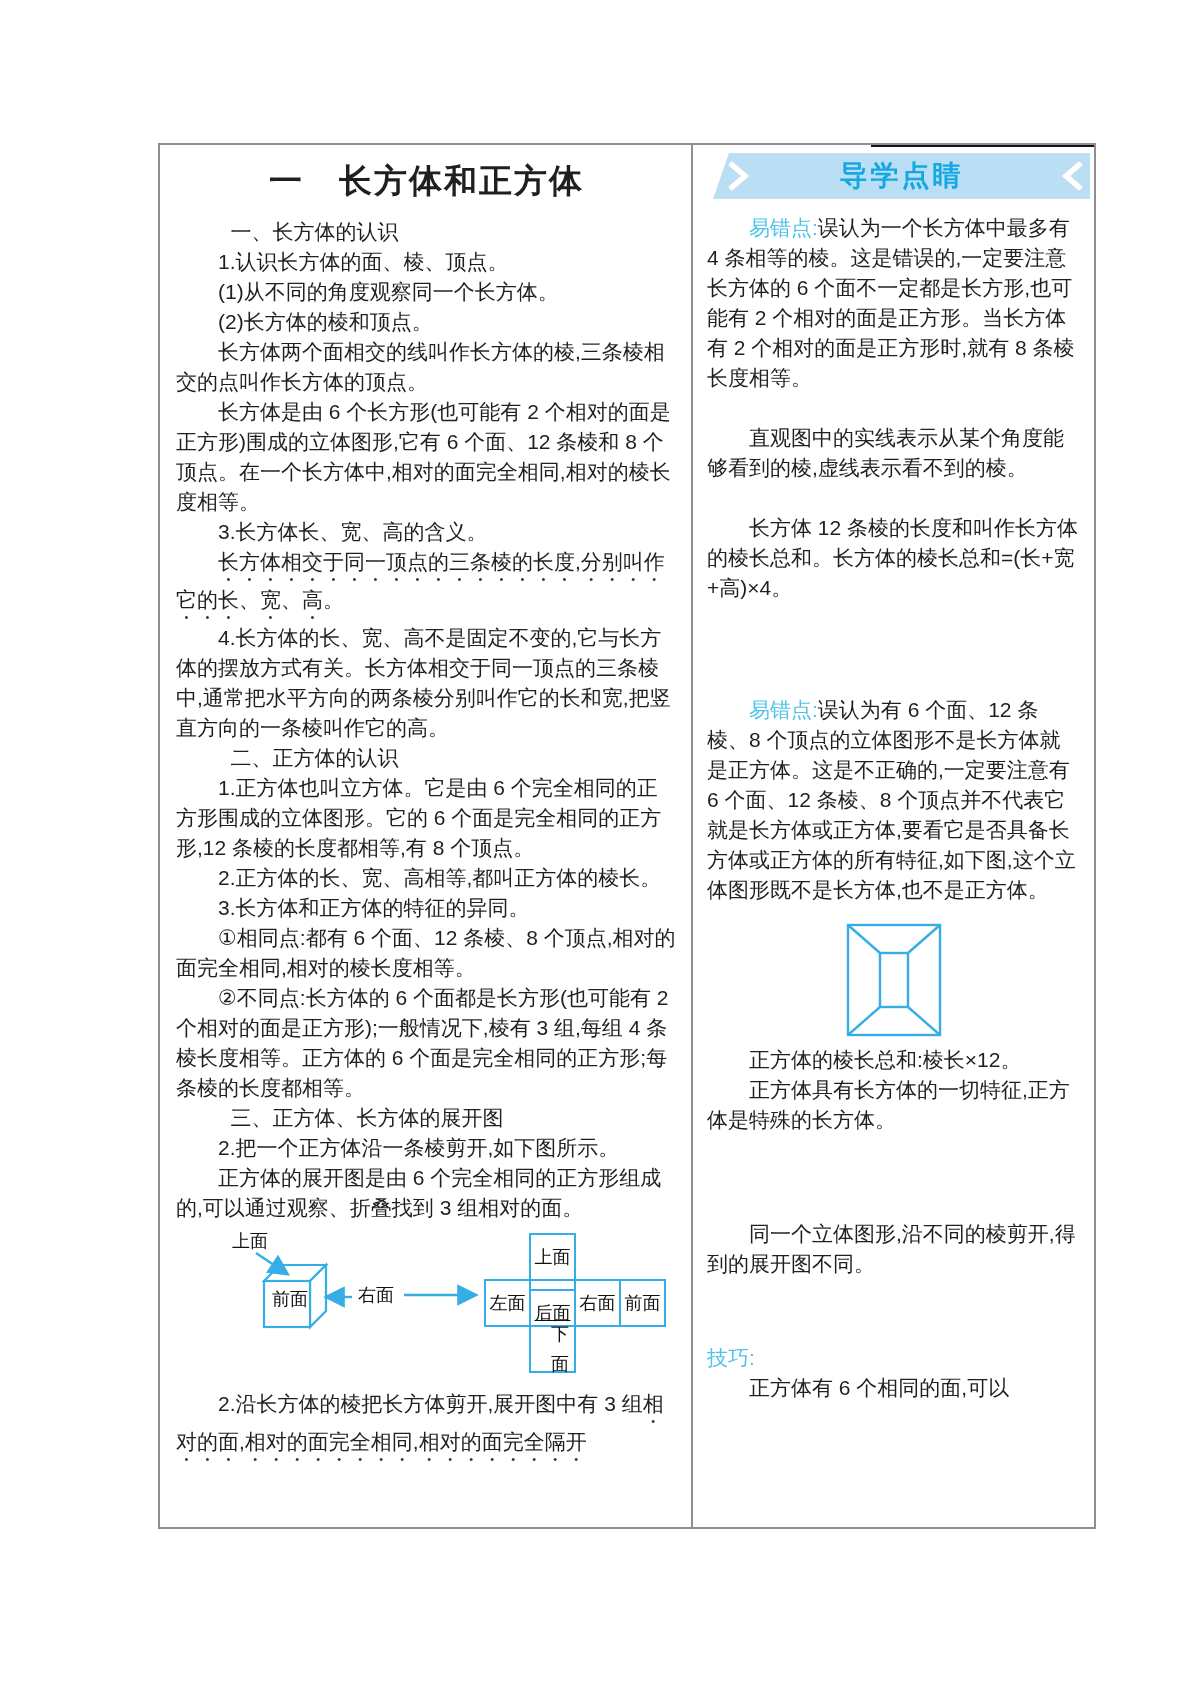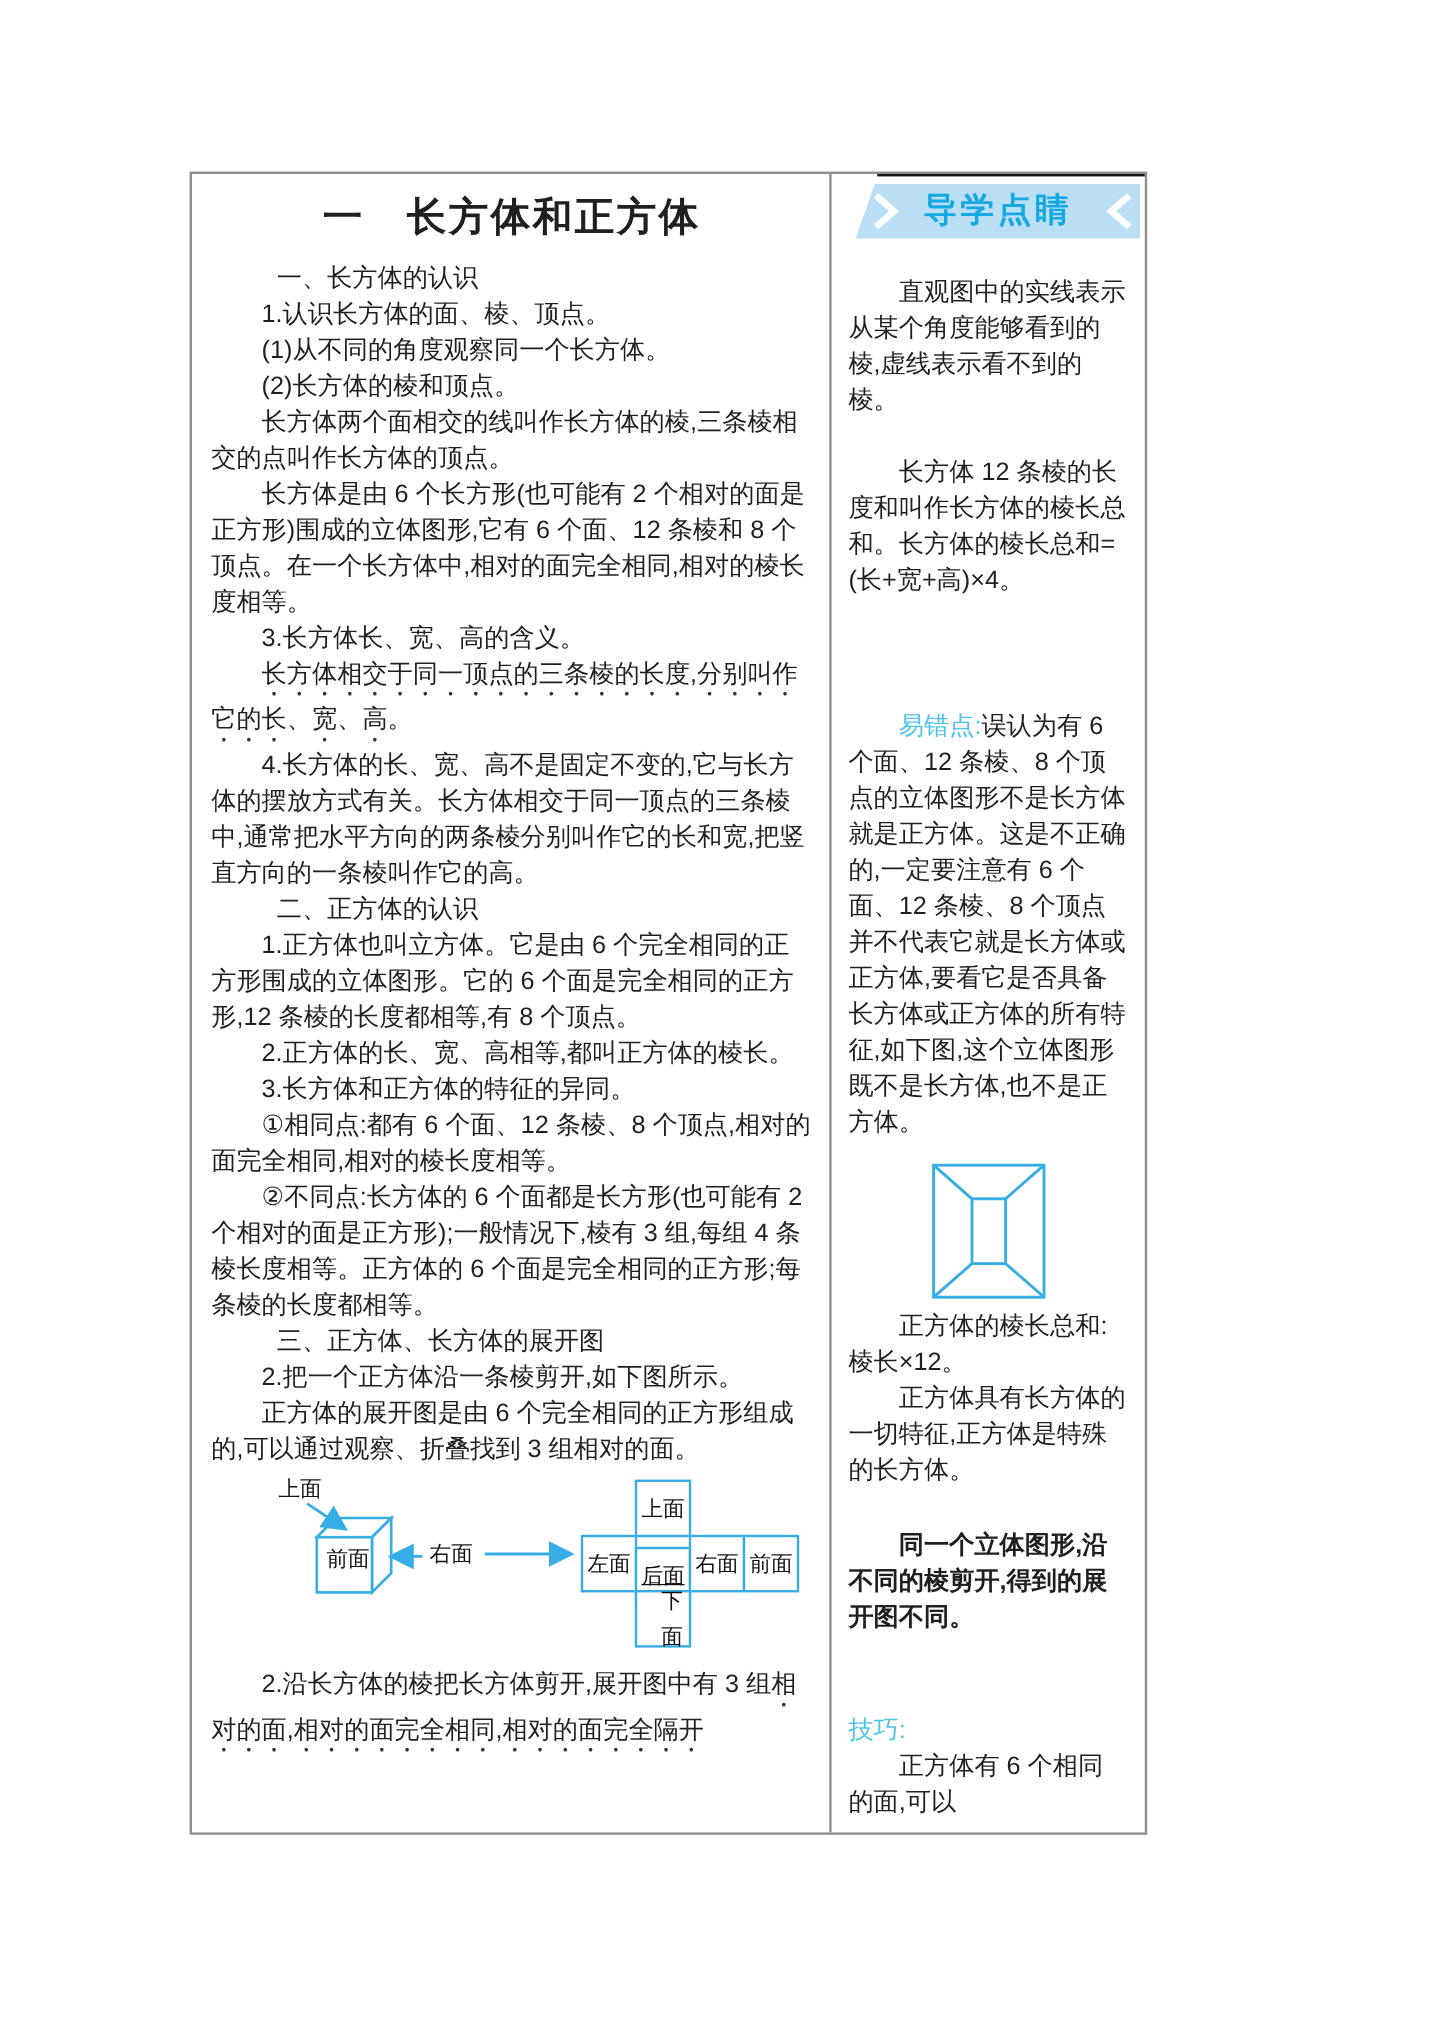--- a/index.html
+++ b/index.html
@@ -12,21 +12,21 @@
     --bar-black:#141414;
   }
   *{margin:0;padding:0;box-sizing:border-box;}
   html,body{background:#ffffff;}
   body{
     width:1191px;height:1684px;position:relative;
     font-family:"Liberation Sans","DejaVu Sans",sans-serif;
     color:var(--text);
   }
   .sheet{
-    position:absolute;left:158px;top:143px;width:798px;height:1386px;
+    position:absolute;left:158px;top:143px;width:938px;height:1386px;
     border:2px solid var(--border-gray);
     display:flex;overflow:hidden;background:#fff;
   }
   .black-bar{
     position:absolute;top:-4px;right:-2px;width:225px;height:6px;
     background:var(--bar-black);z-index:5;
   }
   .col-left{
     width:531px;flex:0 0 531px;padding:10px 14px 0 16px;
     font-size:21px;line-height:30px;
@@ -38,21 +38,21 @@
   }
   .page-title{
     font-size:33px;font-weight:bold;text-align:center;
     line-height:44px;margin:4px 0 14px 0;letter-spacing:2px;
   }
   p.para{text-indent:2em;}
   p.heading{text-indent:2.6em;}
   p.label{text-indent:0;}
   .gap-md{margin-top:30px;}
   .gap-lg{margin-top:64px;}
-  .gap-xl{margin-top:32px;font-weight:bold;}
+  .gap-xl{margin-top:84px;}
   .gap-xxl{margin-top:92px;}
   .blue-label{color:var(--label-blue);}
   .em-dots{
     -webkit-text-emphasis:filled dot #333;
     -webkit-text-emphasis-position:under right;
     text-emphasis:filled dot #333;
     text-emphasis-position:under right;
   }
   
   .banner{
@@ -146,20 +146,21 @@
     <div class="banner">
       <svg class="chev left" width="24" height="32" viewBox="0 0 24 32">
         <polyline points="3,3 18,16 3,29" fill="none" stroke="#ffffff" stroke-width="5.5"></polyline>
       </svg>
       <span class="banner-text">导学点睛</span>
       <svg class="chev right" width="24" height="32" viewBox="0 0 24 32">
         <polyline points="21,3 6,16 21,29" fill="none" stroke="#ffffff" stroke-width="5.5"></polyline>
       </svg>
     </div>
     <div>
+        <p class="para"><span class="blue-label">易错点:</span><span>误认为一个长方体中最多有 4 条相等的棱。这是错误的,一定要注意长方体的 6 个面不一定都是长方形,也可能有 2 个相对的面是正方形。当长方体有 2 个相对的面是正方形时,就有 8 条棱长度相等。</span></p>
         <p class="para gap-md"><span>直观图中的实线表示从某个角度能够看到的棱,虚线表示看不到的棱。</span></p>
         <p class="para gap-md"><span>长方体 12 条棱的长度和叫作长方体的棱长总和。长方体的棱长总和=(长+宽+高)×4。</span></p>
         <p class="para gap-xxl"><span class="blue-label">易错点:</span><span>误认为有 6 个面、12 条棱、8 个顶点的立体图形不是长方体就是正方体。这是不正确的,一定要注意有 6 个面、12 条棱、8 个顶点并不代表它就是长方体或正方体,要看它是否具备长方体或正方体的所有特征,如下图,这个立体图形既不是长方体,也不是正方体。</span></p>
   <svg class="solid-diagram" width="96" height="114" viewBox="0 0 96 114">
     <rect x="2" y="2" width="92" height="110" fill="none" stroke="#36ade4" stroke-width="2.4"></rect>
     <rect x="34" y="30" width="28" height="54" fill="none" stroke="#36ade4" stroke-width="2.4"></rect>
     <line x1="2" y1="2" x2="34" y2="30" stroke="#36ade4" stroke-width="2.4"></line>
     <line x1="94" y1="2" x2="62" y2="30" stroke="#36ade4" stroke-width="2.4"></line>
     <line x1="2" y1="112" x2="34" y2="84" stroke="#36ade4" stroke-width="2.4"></line>
     <line x1="94" y1="112" x2="62" y2="84" stroke="#36ade4" stroke-width="2.4"></line>

